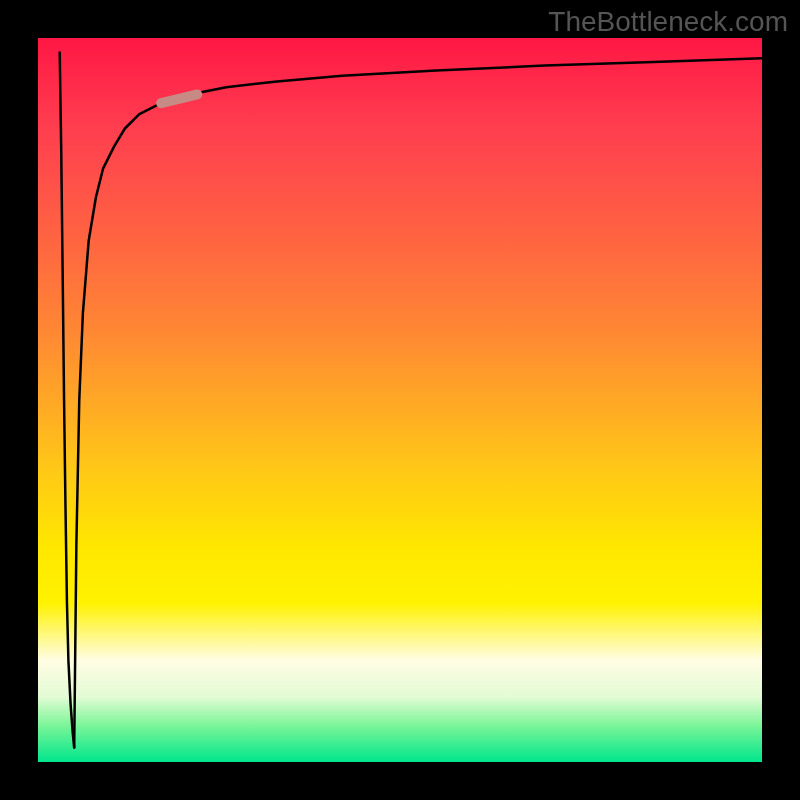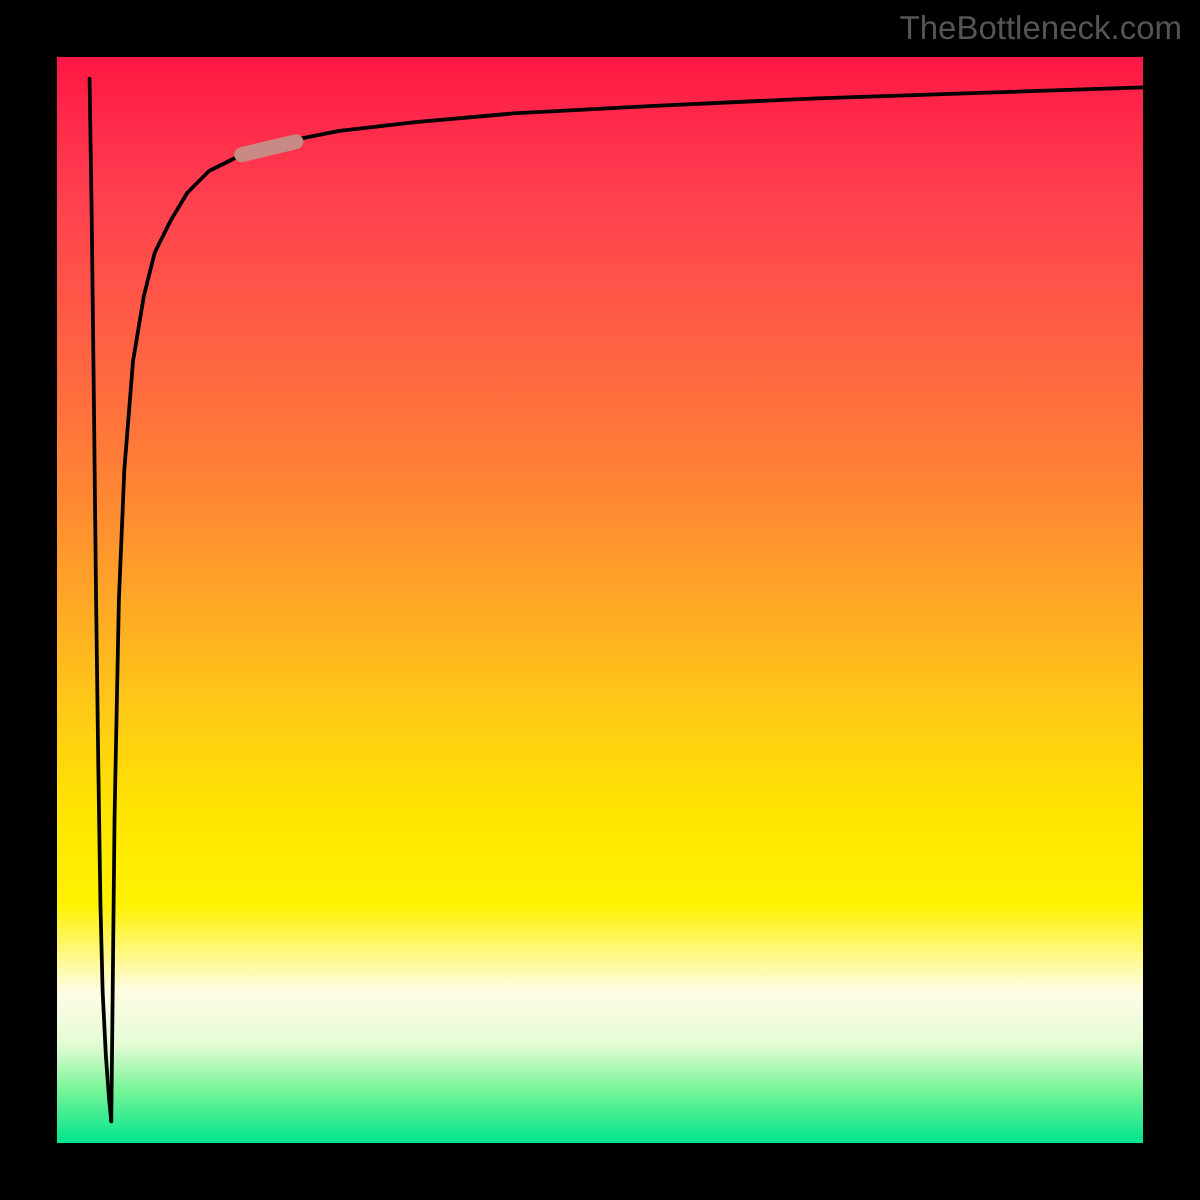--- a/index.html
+++ b/index.html
@@ -8,21 +8,21 @@
     height: 800px;
     background: #000;
     position: relative;
     font-family: Arial, Helvetica, sans-serif;
   }
   .watermark {
     position: absolute;
     top: 6px;
     right: 12px;
     color: #555;
-    font-size: 22px;
+    font-size: 28px;
     font-weight: 400;
     z-index: 10;
   }
   .chart-frame {
     position: absolute;
     left: 38px;
     top: 38px;
     width: 724px;
     height: 724px;
     background: #000;

